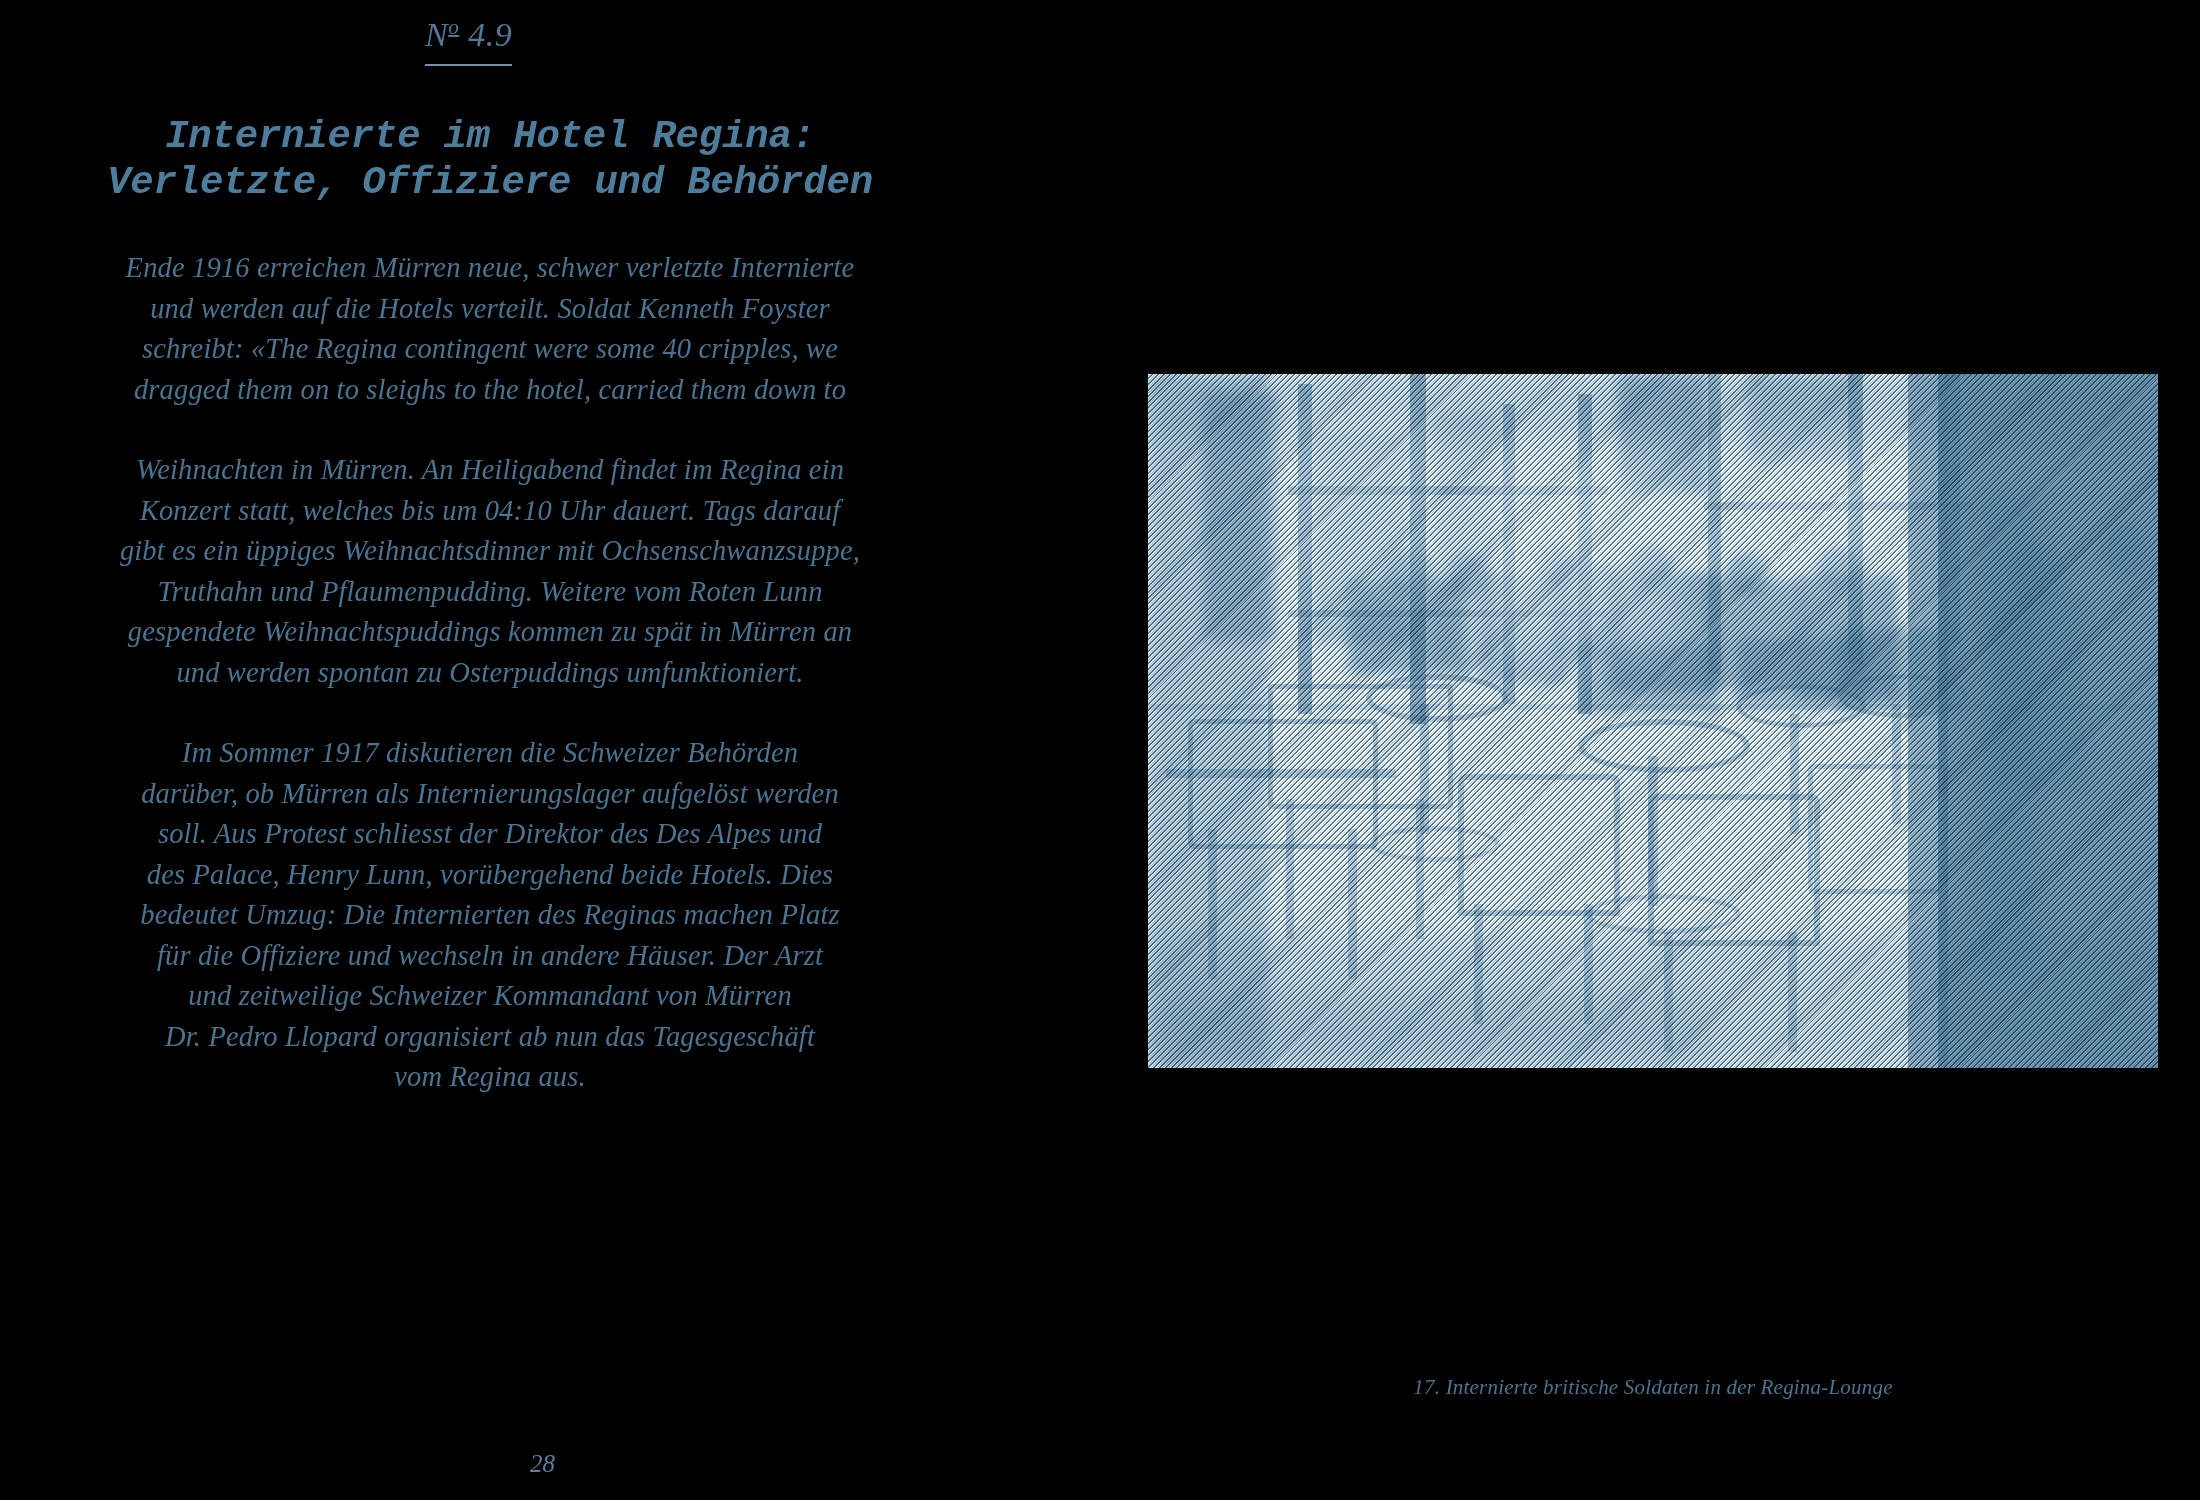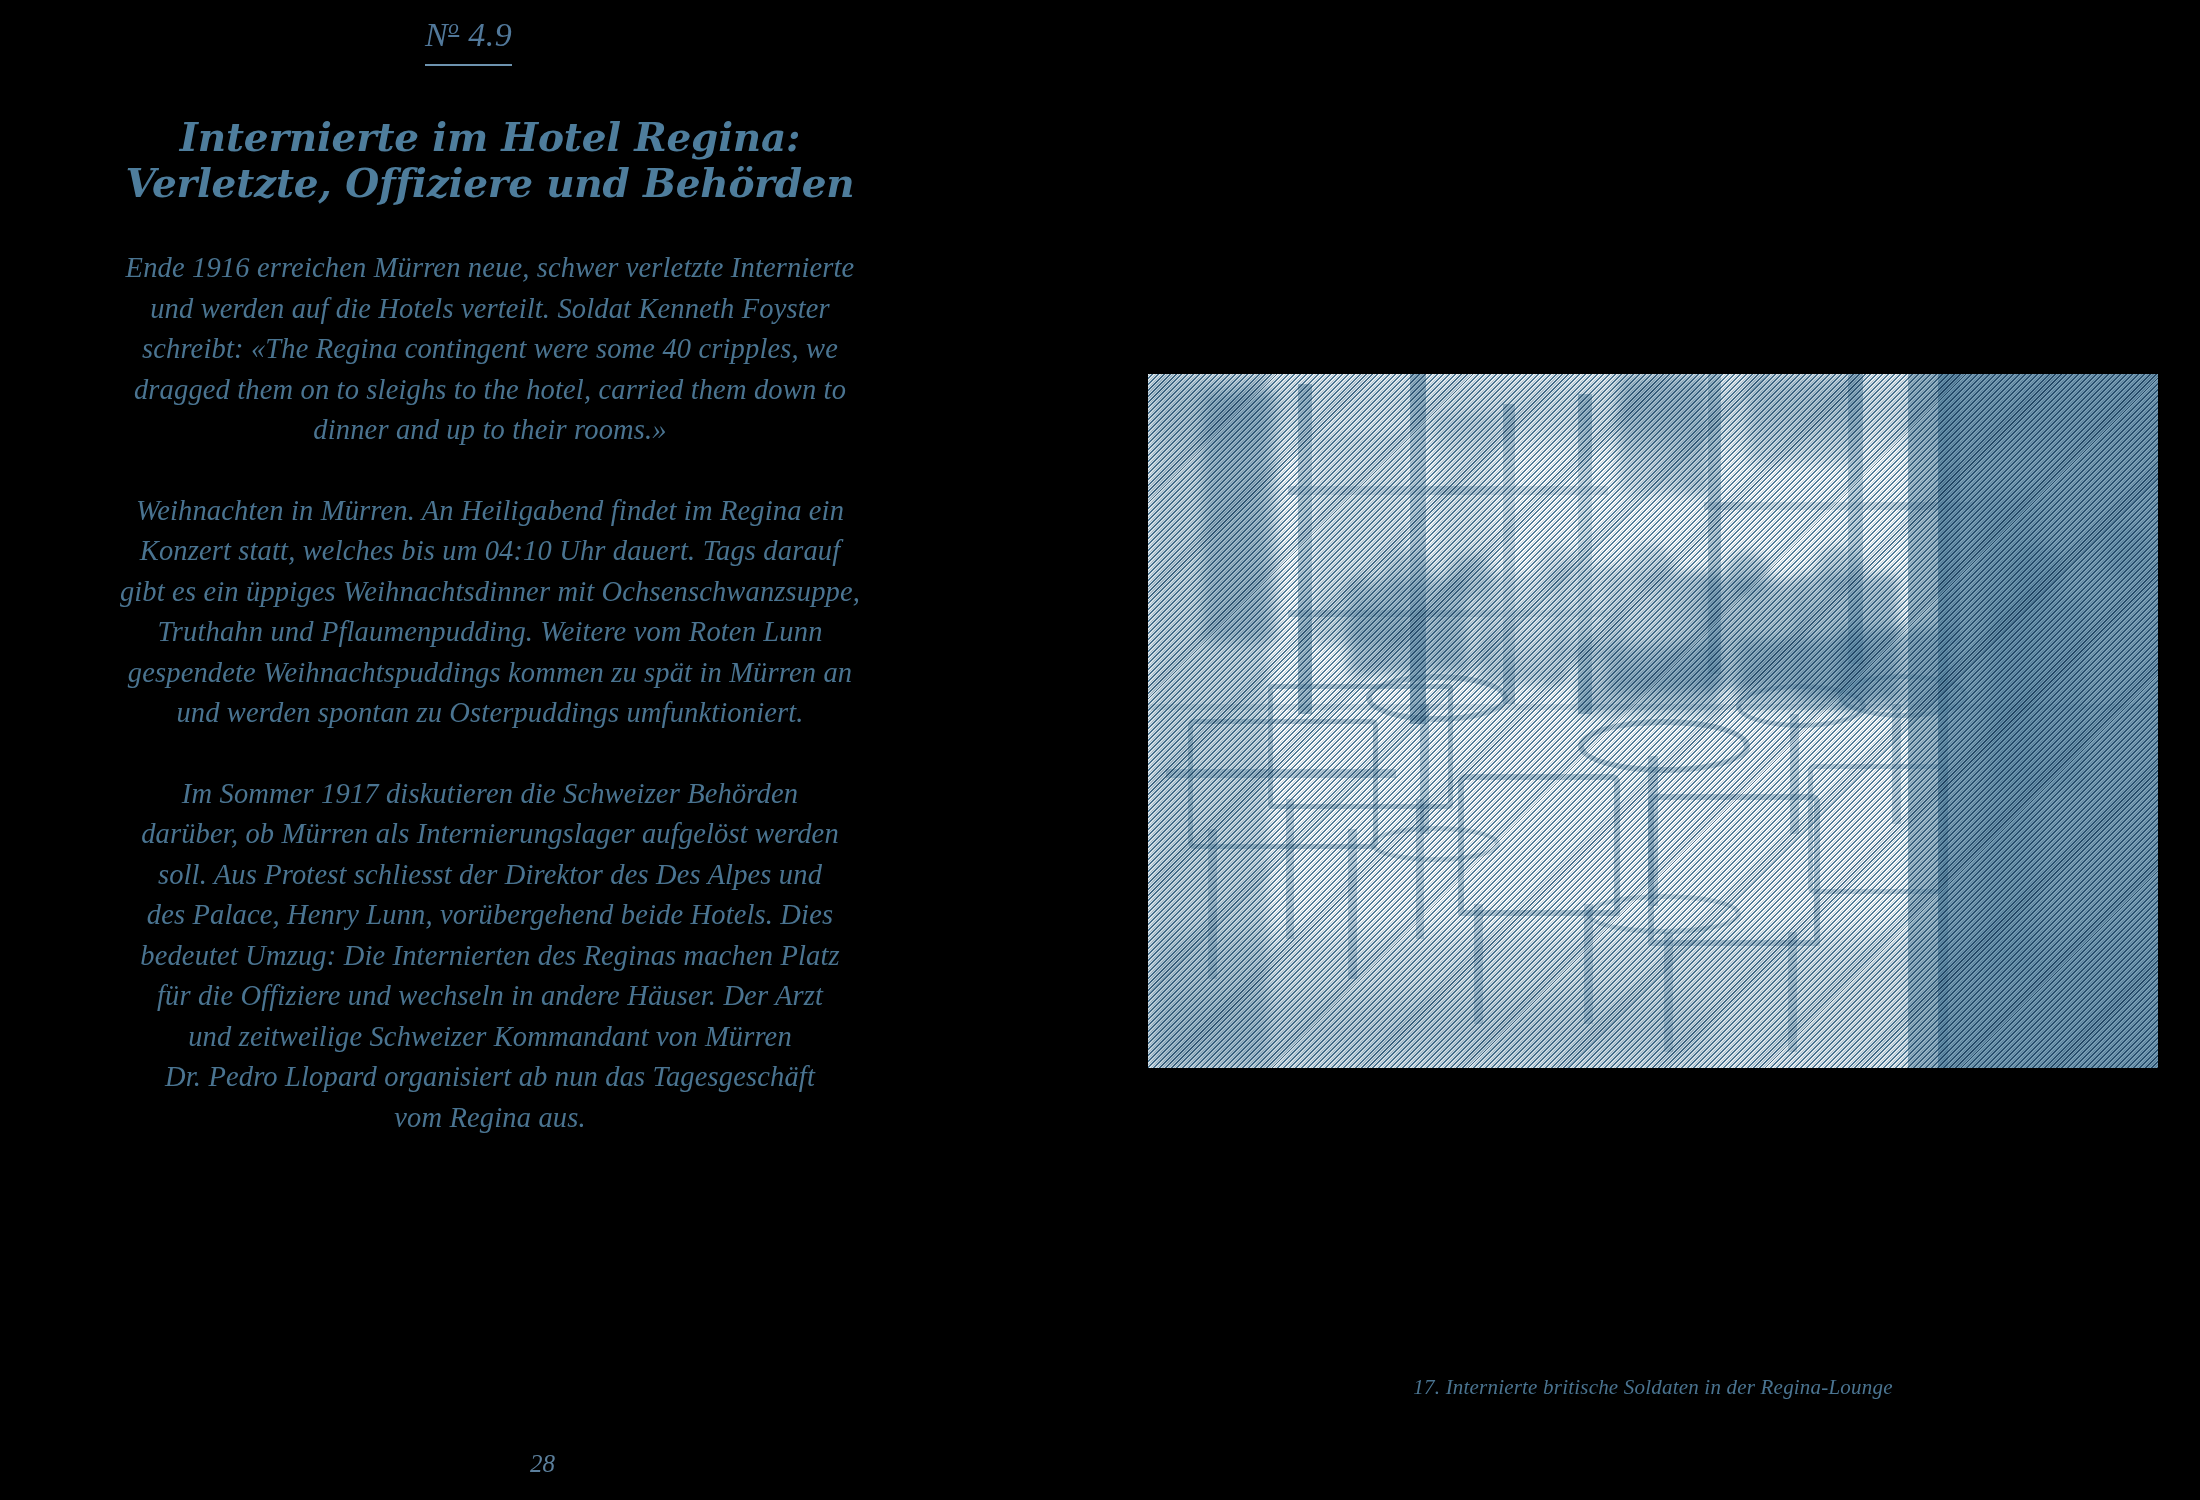--- a/index.html
+++ b/index.html
@@ -61,21 +61,21 @@
     width: 900px;
     text-align: center;
     font-family: "DejaVu Serif", "Liberation Serif", serif;
     font-style: italic;
     font-weight: bold;
     font-size: 39px;
     line-height: 1.18;
     color: #4e7d9c;
     letter-spacing: -0.2px;
   }
-  .chapter-title .tline { display: block; white-space: nowrap; }
+  .chapter-title .tline { display: block; white-space: nowrap; font-family: Liberation Mono, monospace; }
 
   .body-block {
     position: absolute;
     left: 0;
     top: 248px;
     width: 900px;
   }
   .para {
     text-align: center;
     font-family: "Liberation Serif", "DejaVu Serif", serif;
@@ -183,21 +183,20 @@
       <span class="tline">Verletzte, Offiziere und Behörden</span>
     </h1>
 
     <div class="body-block">
 
       <p class="para">
         <span class="bline">Ende 1916 erreichen Mürren neue, schwer verletzte Internierte</span>
         <span class="bline">und werden auf die Hotels verteilt. Soldat Kenneth Foyster</span>
         <span class="bline">schreibt: «The Regina contingent were some 40 cripples, we</span>
         <span class="bline">dragged them on to sleighs to the hotel, carried them down to</span>
-        <span class="bline">dinner and up to their rooms.»</span>
       </p>
 
       <p class="para">
         <span class="bline">Weihnachten in Mürren. An Heiligabend findet im Regina ein</span>
         <span class="bline">Konzert statt, welches bis um 04:10 Uhr dauert. Tags darauf</span>
         <span class="bline">gibt es ein üppiges Weihnachtsdinner mit Ochsenschwanzsuppe,</span>
         <span class="bline">Truthahn und Pflaumenpudding. Weitere vom Roten Lunn</span>
         <span class="bline">gespendete Weihnachtspuddings kommen zu spät in Mürren an</span>
         <span class="bline">und werden spontan zu Osterpuddings umfunktioniert.</span>
       </p>

